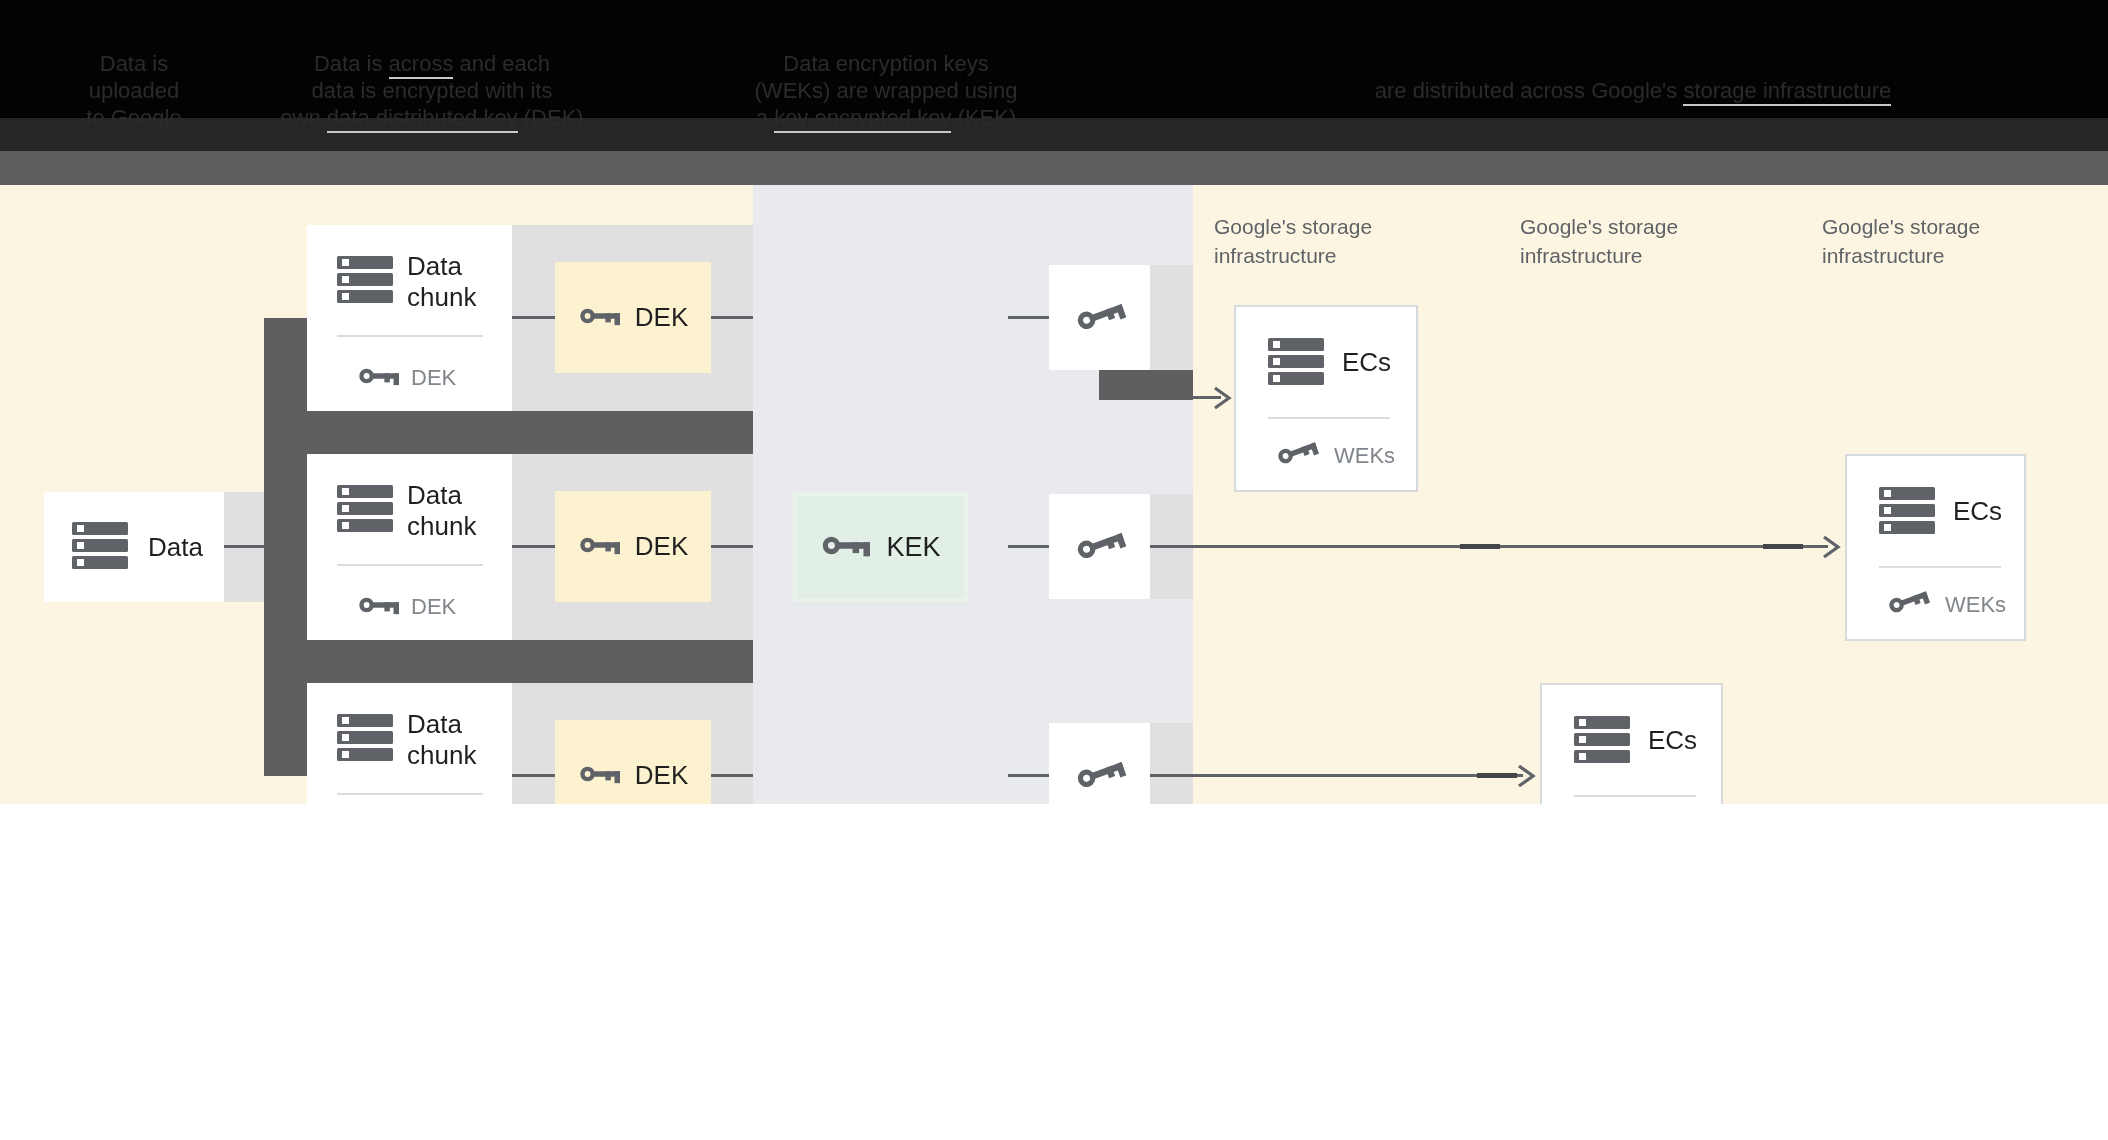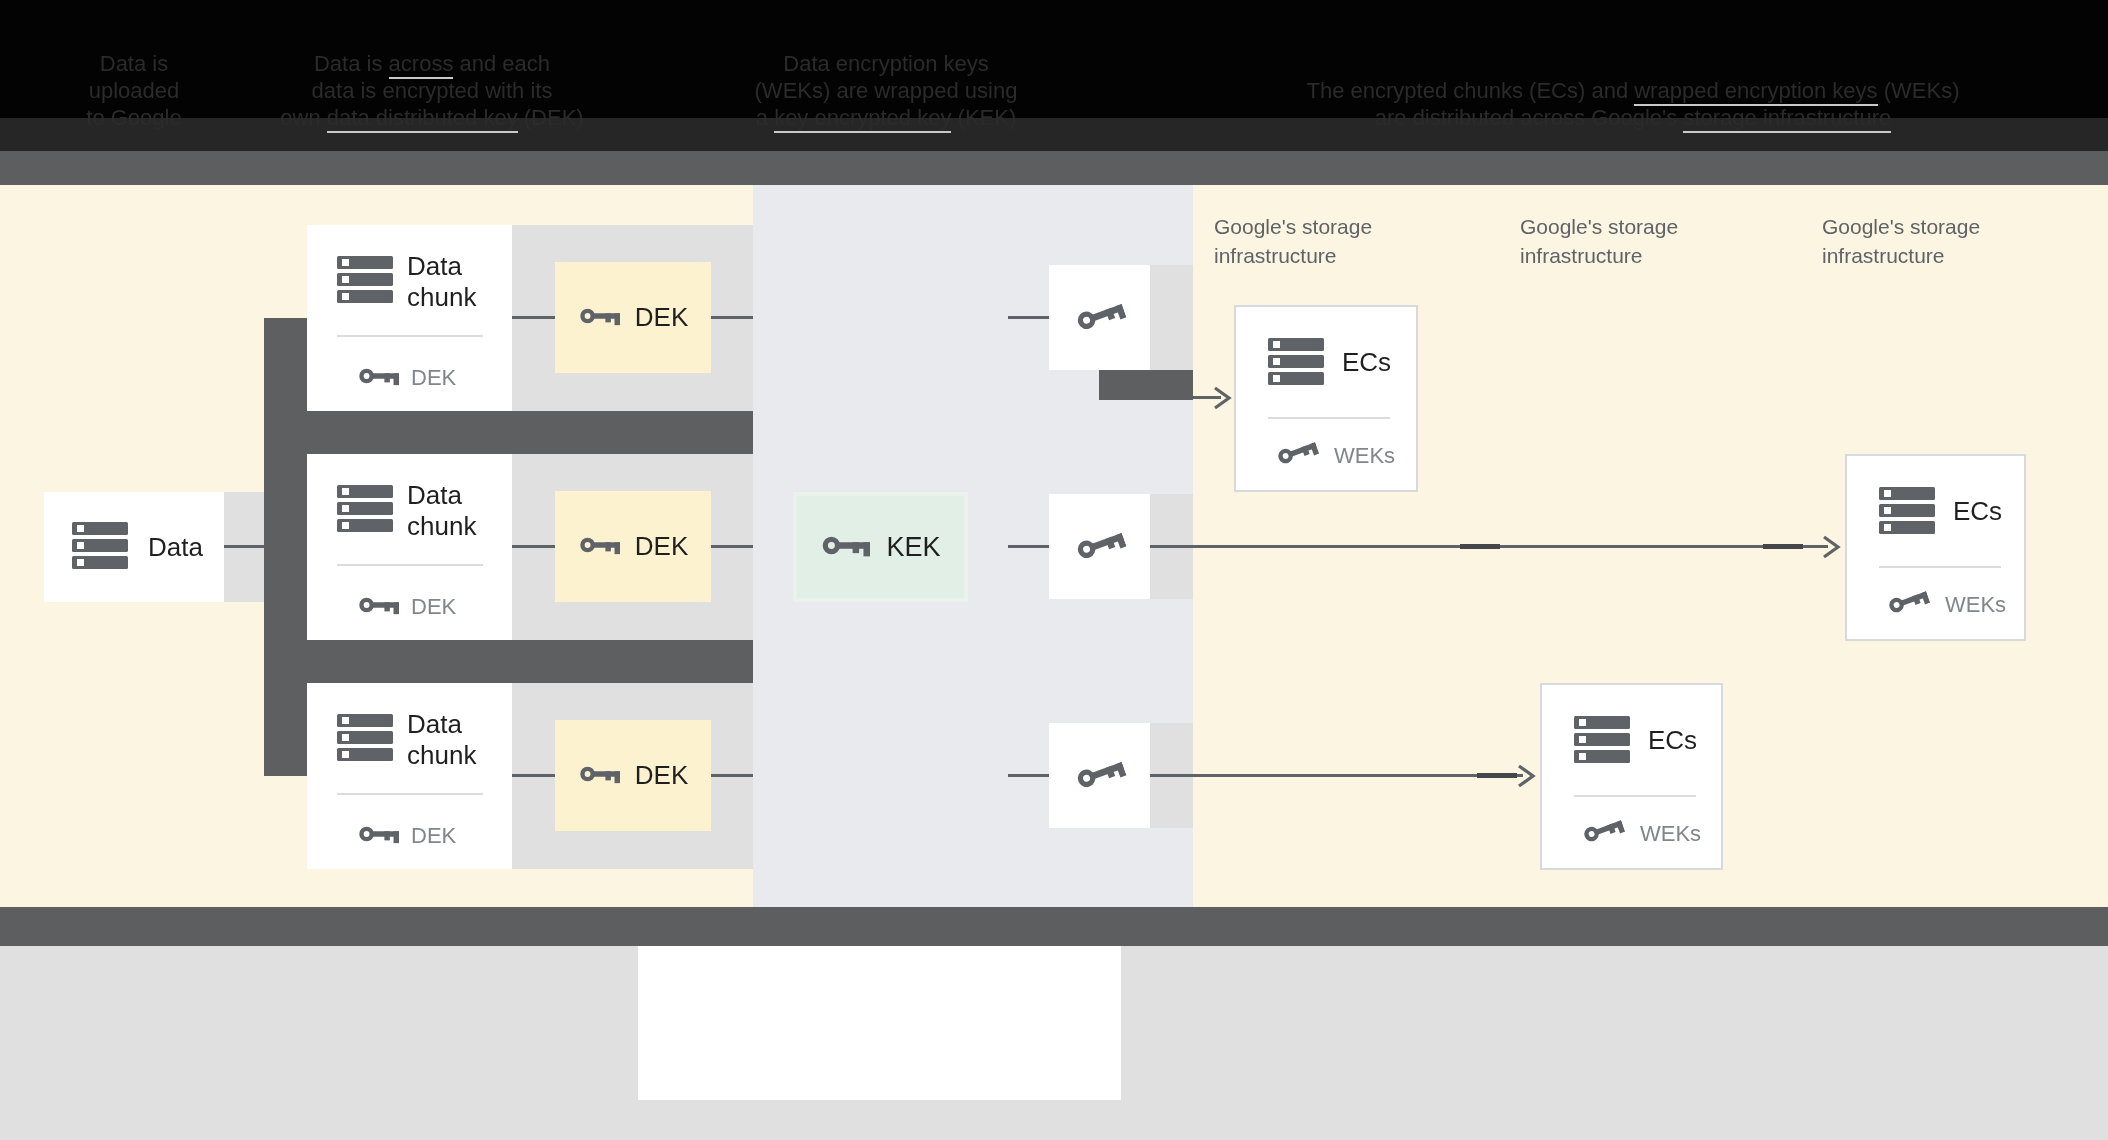--- a/index.html
+++ b/index.html
@@ -1,17 +1,17 @@
 <!DOCTYPE html>
 <html><head>
 <meta charset="utf-8">
 <style>
   html,body{margin:0;padding:0;background:#fff;}
   .stage{
-    position:relative;width:2108px;height:1140px;overflow:hidden;
+    position:relative;width:2108px;height:804px;overflow:hidden;
     font-family:"Liberation Sans","DejaVu Sans",sans-serif;
     -webkit-font-smoothing:antialiased;
   }
   .abs{position:absolute;}
   
   .hdr{left:0;top:0;width:2108px;height:151px;background:#030303;}
   .hdr-lowband{left:0;top:118px;width:2108px;height:33px;background:#262626;}
   .hdr-note{color:#2b2b2b;font-size:22px;line-height:27px;text-align:center;white-space:nowrap;}
   .hdr-note .lnk{border-bottom:2px solid #c9c9c9;padding-bottom:1px;}
   .hdr-bar{left:0;top:151px;width:2108px;height:34px;background:#5d5e5f;}
@@ -70,23 +70,20 @@
   <div class="abs hdr-note" style="left:716px;top:50px;width:340px;">
     <div><span>Data encryption keys</span></div>
     <div><span>(WEKs) are wrapped using</span></div>
     <div>
       <span>a </span><span class="lnk">key encrypted key</span><span> (KEK)</span>
     </div>
   </div>
 
   <div class="abs hdr-note" style="left:1283px;top:77px;width:700px;">
     <div>
-      <span>The encrypted chunks (ECs) and </span><span class="lnk">wrapped encryption keys</span><span> (WEKs)</span>
-    </div>
-    <div>
       <span>are distributed across Google's </span><span class="lnk">storage infrastructure</span>
     </div>
   </div>
 
   <div class="abs hdr-bar"></div>
 
   <div class="abs zone-left"></div>
   <div class="abs zone-mid"></div>
   <div class="abs zone-right"></div>
 

